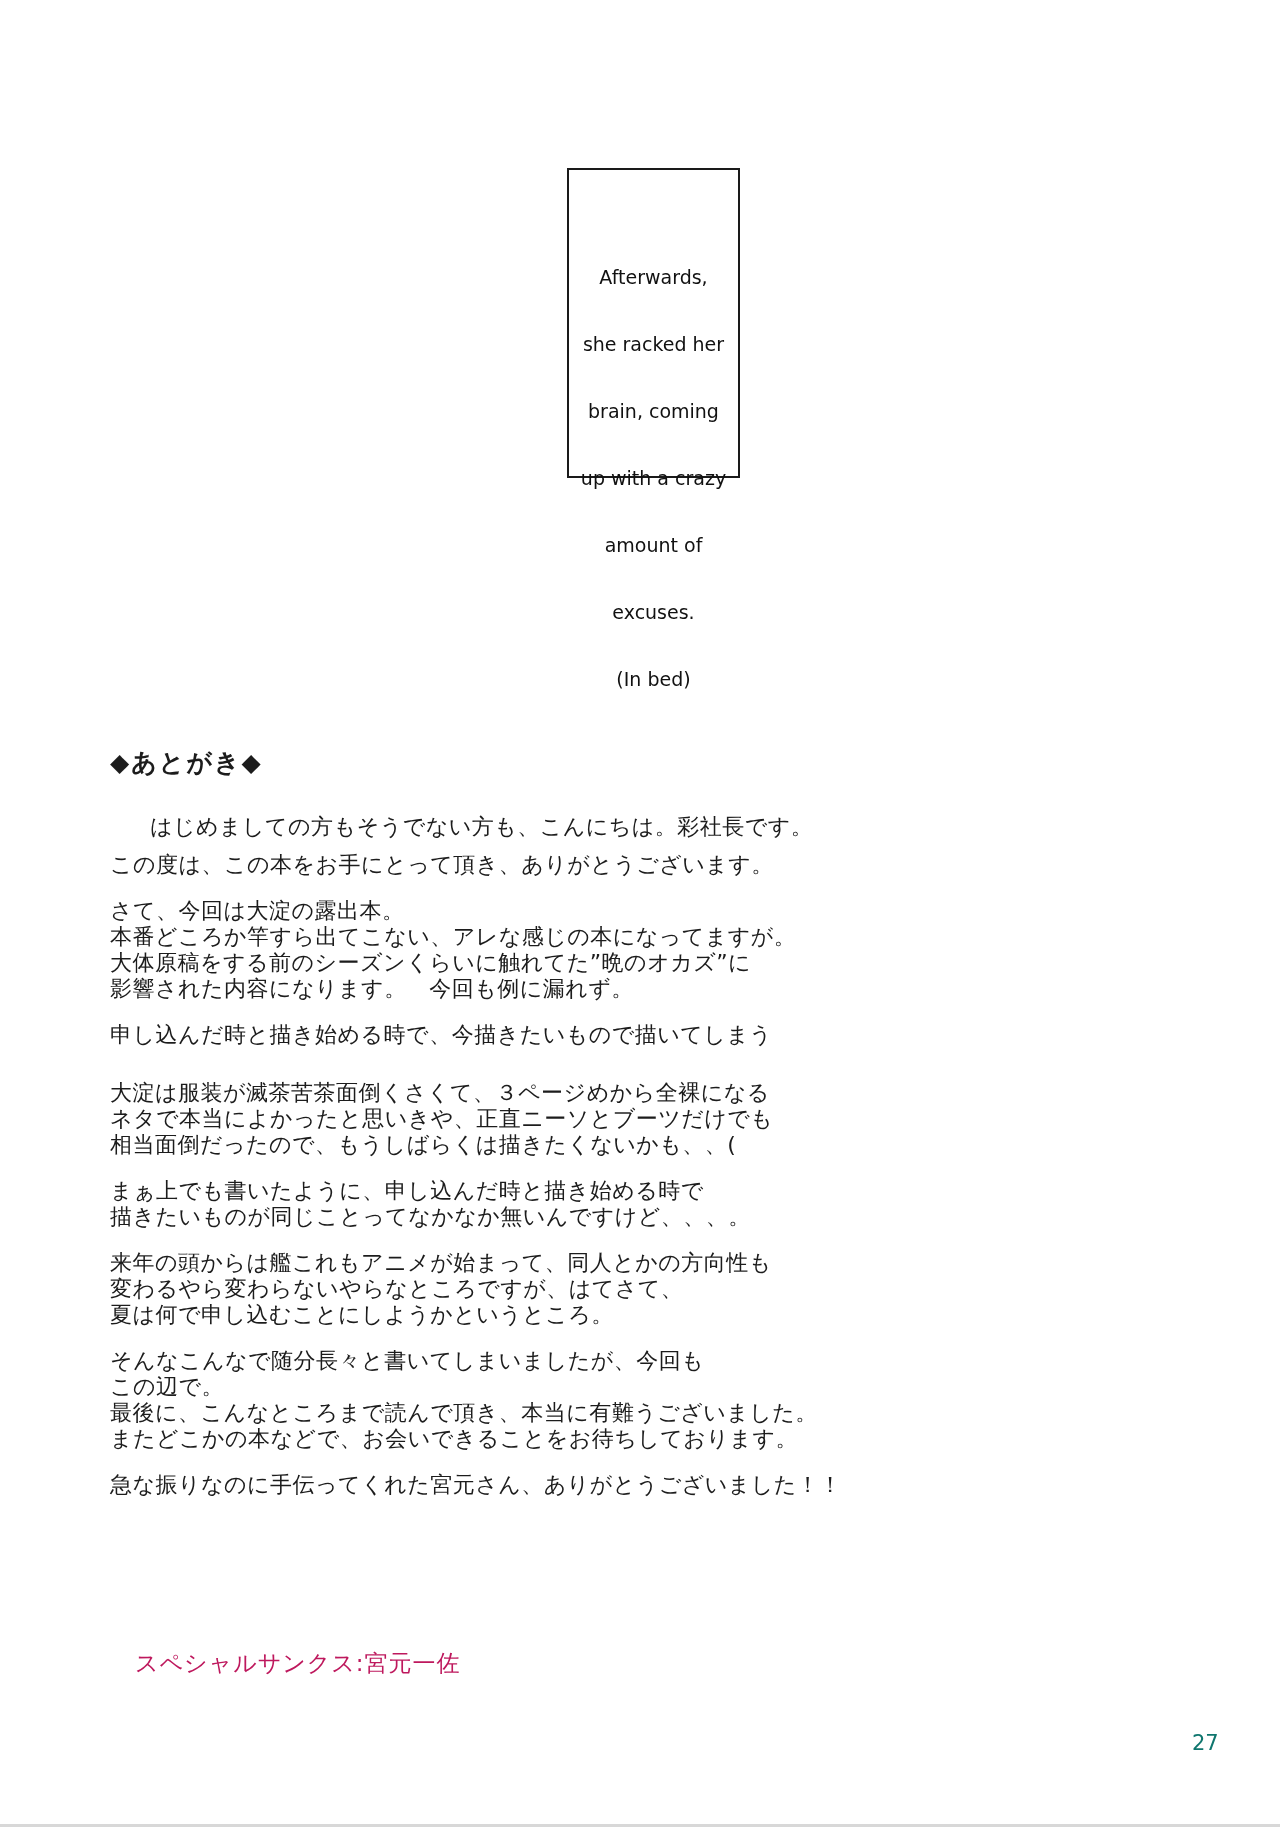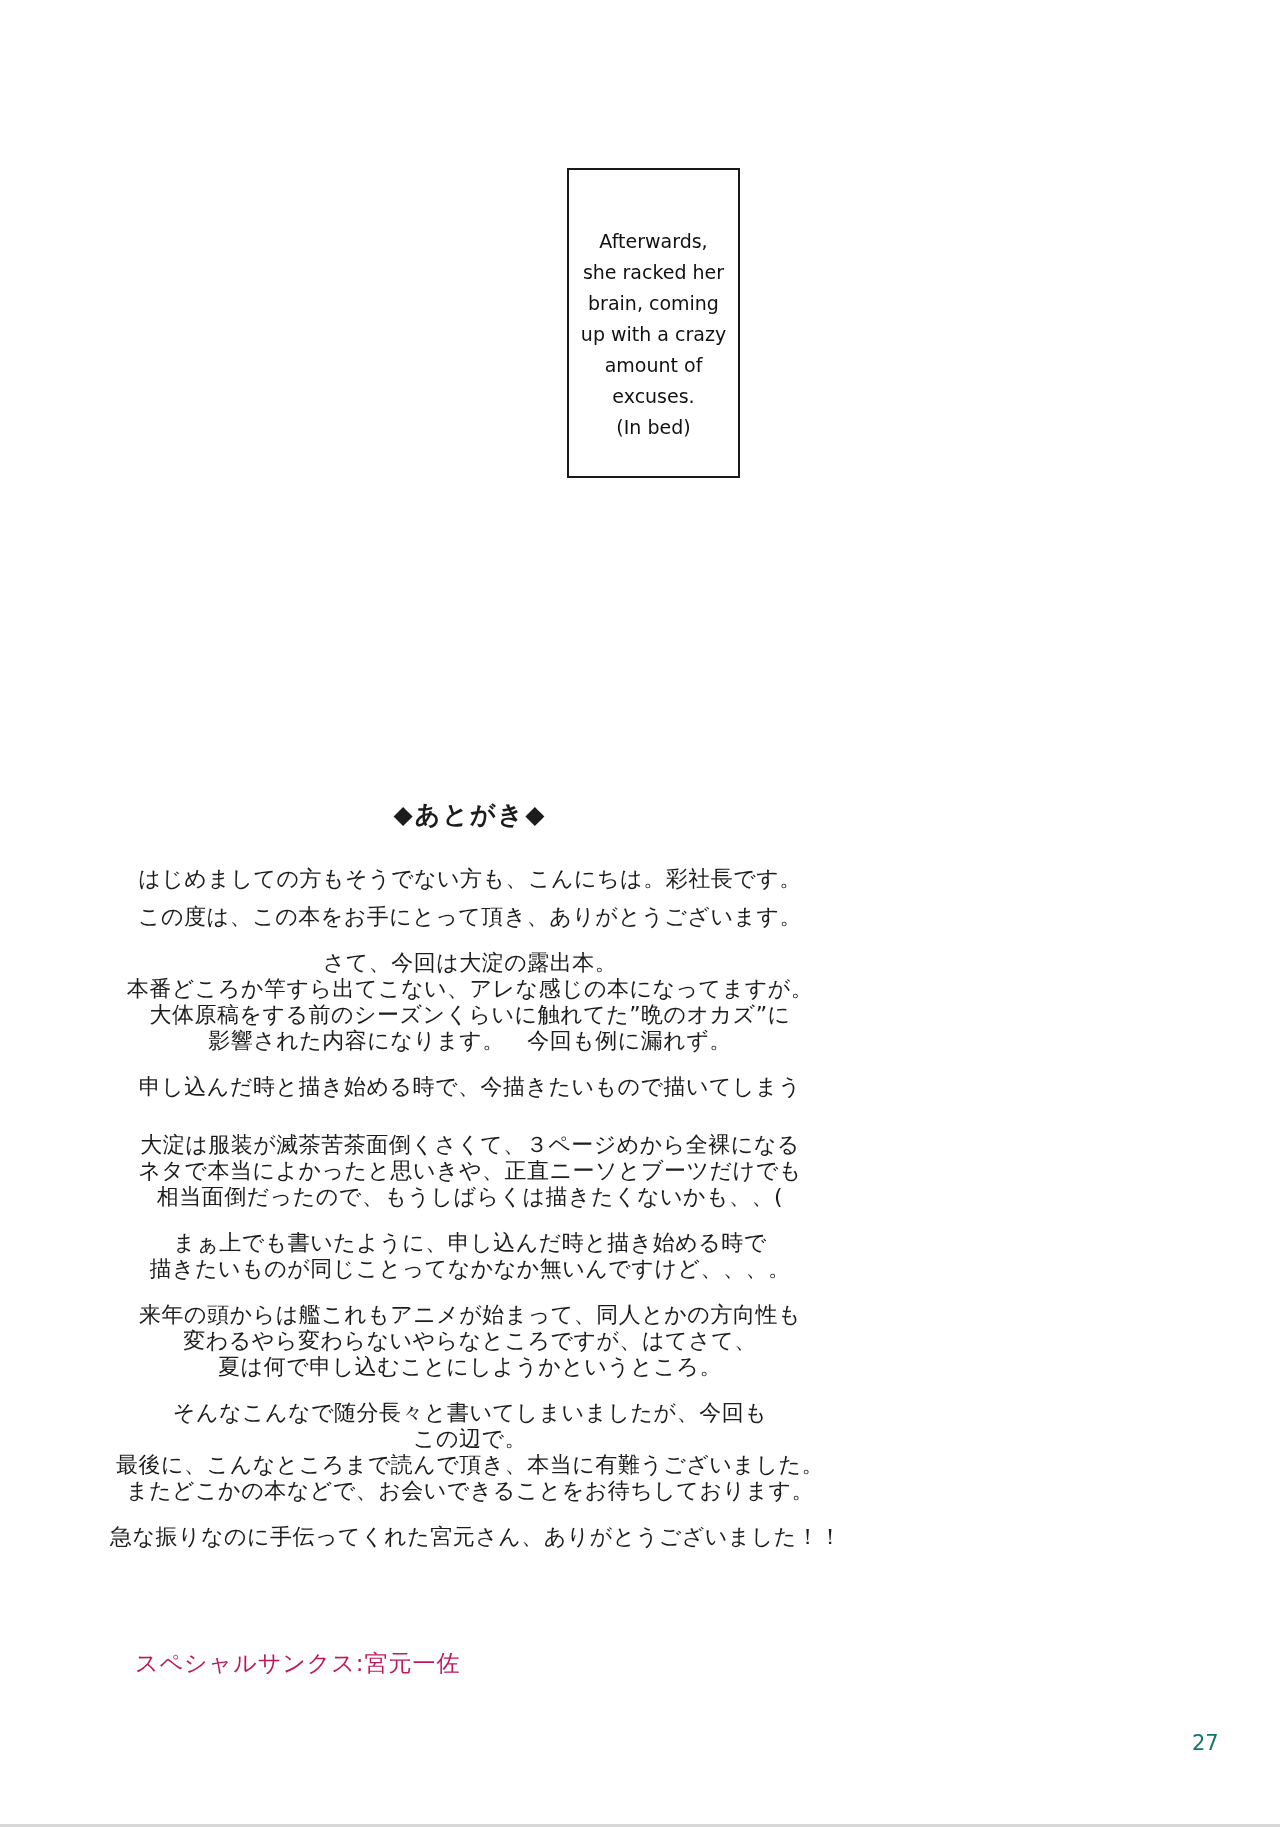--- a/index.html
+++ b/index.html
@@ -32,40 +32,40 @@
     left: -20px;
     right: -20px;
     top: 56px;
     text-align: center;
     color: #111111;
   }
   .caption-line {
     font-size: 19px;
     line-height: 31px;
     white-space: nowrap;
+    margin-top: 36px;
   }
   
   .afterword {
     position: absolute;
     left: 110px;
-    top: 800px;
+    top: 748px;
     width: 720px;
-    text-align: center;
   }
   .afterword-heading {
     font-size: 25px;
     line-height: 30px;
     font-weight: 600;
     letter-spacing: 2px;
     margin: 0 0 36px 0;
   }
   .para {
     margin: 0 0 20px 0;
   }
-  .para:nth-child(1) { margin-bottom: 12px; }
+  .para:nth-child(1) { margin-bottom: 12px; margin-left: 40px; }
   .para:nth-child(4) { margin-bottom: 32px; }
   .line {
     font-size: 22px;
     line-height: 26px;
     white-space: nowrap;
     letter-spacing: 0.5px;
   }
   .special-thanks {
     position: absolute;
     left: 135px;

